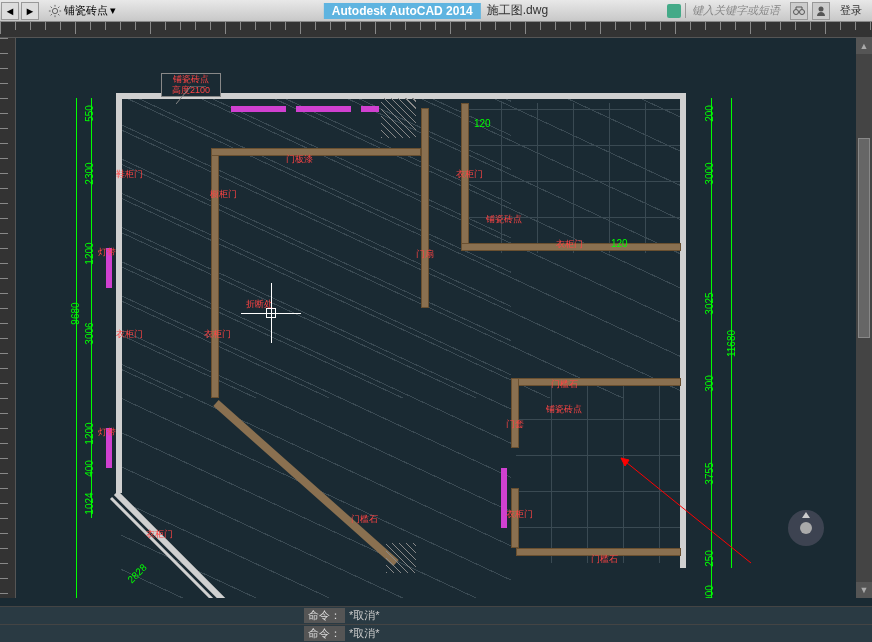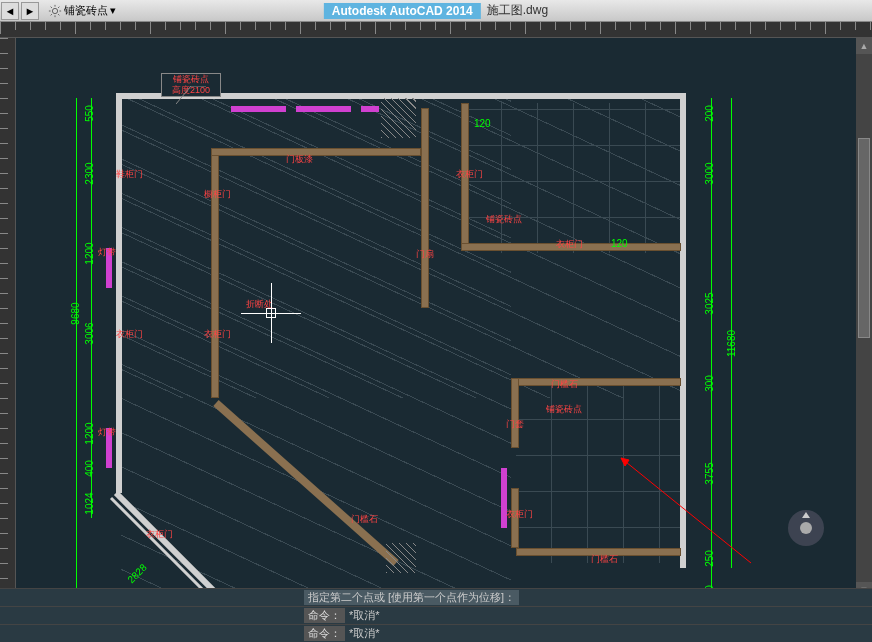--- a/index.html
+++ b/index.html
@@ -65,20 +65,38 @@
     <svg class="gear" viewBox="0 0 16 16">
         <circle cx="8" cy="8" r="3" fill="none" stroke="#555"></circle>
         <path d="M8 1v2M8 13v2M1 8h2M13 8h2M3 3l1.5 1.5M11.5 11.5L13 13M3 13l1.5-1.5M11.5 4.5L13 3" stroke="#555"></path>
       </svg>
     <span>铺瓷砖点</span>
     <span>▾</span>
   </div>
   <div class="app-title">
     <span class="app-name">Autodesk AutoCAD 2014</span>
     <span class="file-name">施工图.dwg</span>
+  </div>
+  <div class="right">
+    <div class="play-btn"></div>
+    <span class="search-hint">键入关键字或短语</span>
+    <div class="ico">
+        <svg width="12" height="12" viewBox="0 0 12 12">
+          <circle cx="3" cy="7" r="2.5" fill="none" stroke="#555"></circle>
+          <circle cx="9" cy="7" r="2.5" fill="none" stroke="#555"></circle>
+          <path d="M3 4V2h6v2" fill="none" stroke="#555"></path>
+        </svg>
+      </div>
+    <div class="ico">
+        <svg width="12" height="12" viewBox="0 0 12 12">
+          <circle cx="6" cy="4" r="2.5" fill="#555"></circle>
+          <path d="M2 11c0-2.5 2-4 4-4s4 1.5 4 4" fill="#555"></path>
+        </svg>
+      </div>
+    <span class="login">登录</span>
   </div>
 </div>
 
 <div class="ruler-h">
     <div class="tick major" style="left: 0px;"></div>
     <div class="tick" style="left: 15px;"></div>
     <div class="tick" style="left: 30px;"></div>
     <div class="tick" style="left: 45px;"></div>
     <div class="tick" style="left: 60px;"></div>
     <div class="tick major" style="left: 75px;"></div>
@@ -254,21 +272,21 @@
       <div class="dim-text rot-left" style="left:655px;top:540px">900</div>
       <div class="dim-text rot-left" style="left:672px;top:290px">11680</div>
 
       <div class="dim-text" style="left:428px;top:70px">120</div>
       <div class="dim-text" style="left:565px;top:190px">120</div>
 
       <div class="label-red" style="left:52px;top:198px">灯带</div>
       <div class="label-red" style="left:52px;top:378px">灯带</div>
       <div class="label-red rot-left" style="left:70px;top:120px">鞋柜门</div>
       <div class="label-red rot-left" style="left:70px;top:280px">衣柜门</div>
-      <div class="label-red rot-left" style="left:158px;top:140px">橱柜门</div>
+      <div class="label-red rot-left" style="left:164px;top:140px">橱柜门</div>
       <div class="label-red rot-left" style="left:158px;top:280px">衣柜门</div>
       <div class="label-red" style="left:240px;top:105px">门板漆</div>
       <div class="label-red rot-left" style="left:410px;top:120px">衣柜门</div>
       <div class="label-red" style="left:440px;top:165px">铺瓷砖点</div>
       <div class="label-red" style="left:500px;top:355px">铺瓷砖点</div>
       <div class="label-red" style="left:510px;top:190px">衣柜门</div>
       <div class="label-red" style="left:505px;top:330px">门槛石</div>
       <div class="label-red" style="left:545px;top:505px">门槛石</div>
       <div class="label-red rot-diag" style="left:305px;top:465px">门槛石</div>
       <div class="label-red rot-left" style="left:370px;top:200px">门扇</div>
@@ -298,23 +316,20 @@
 </div>
 
 <div class="scrollbar-v">
   <div class="arrow" style="top:0">▲</div>
   <div class="thumb"></div>
   <div class="arrow" style="bottom:0">▼</div>
 </div>
 
 <div class="cmdline">
   <div class="prompt-row">
-    <span style="margin-left:300px" class="hint">指定第二个点或 [使用第一个点作为位移]：</span>
+    <span style="margin-left:300px" class="prompt-label">命令：</span>
+    <span>*取消*</span>
   </div>
   <div class="prompt-row">
     <span style="margin-left:300px" class="prompt-label">命令：</span>
     <span>*取消*</span>
   </div>
-  <div class="prompt-row">
-    <span style="margin-left:300px" class="prompt-label">命令：</span>
-    <span>*取消*</span>
-  </div>
 </div>
 
 </body></html>

